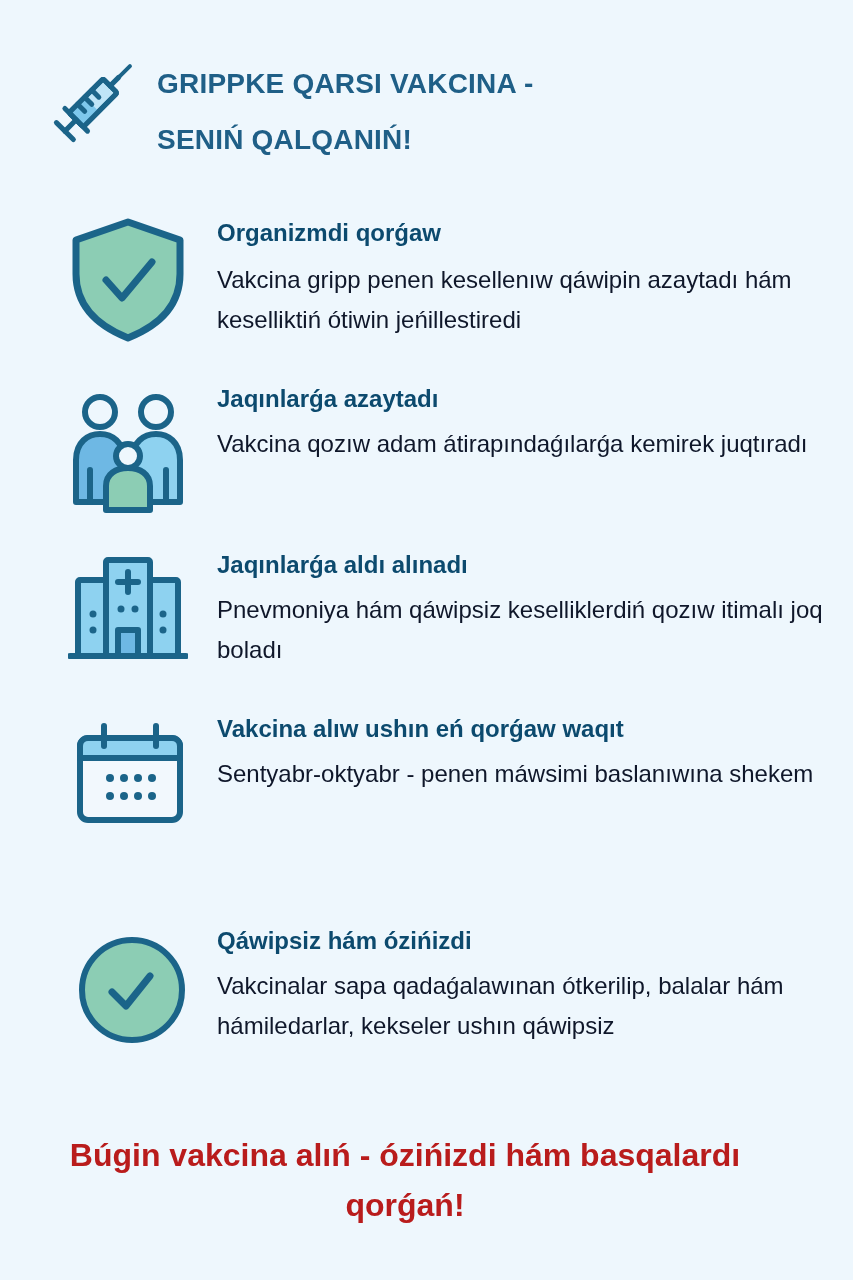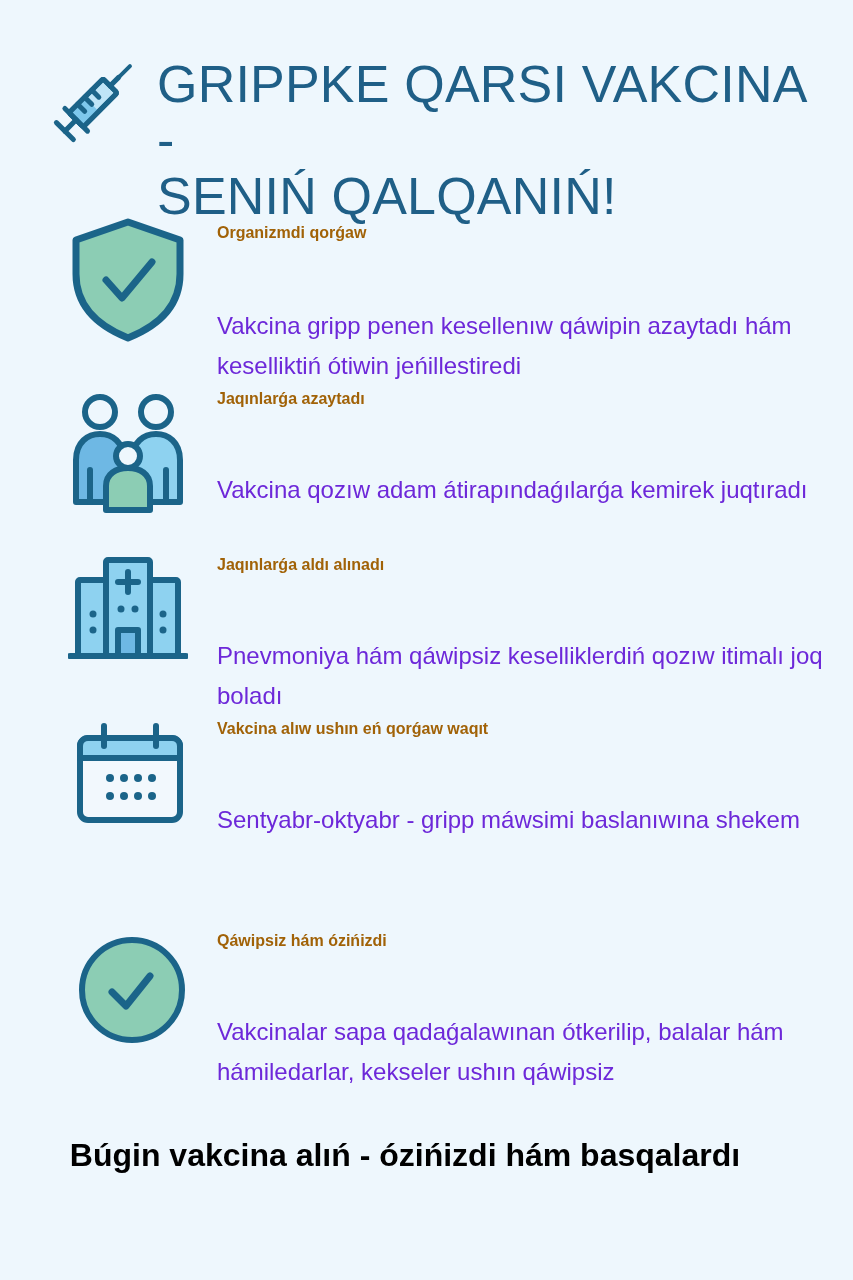--- a/index.html
+++ b/index.html
@@ -12,42 +12,42 @@
   }
   .header {
     position: absolute; left: 44px; top: 48px;
     width: 780px; height: 130px;
   }
   .header .syringe {
     position: absolute; left: 0; top: 0; width: 104px; height: 104px;
   }
   .header .title {
     position: absolute; left: 113px; top: 8px;
-    font-size: 52px; font-weight: normal; line-height: 56px;
+    font-size: 28px; font-weight: bold; line-height: 56px;
     color: #1F5F87; letter-spacing: 0.2px;
     white-space: pre-line;
   }
   .item {
     position: absolute; left: 0; width: 853px;
   }
   .item .icon {
     position: absolute; left: 68px; top: 0; width: 120px; height: 124px;
   }
   .item .heading {
     position: absolute; left: 217px; top: 0;
-    font-size: 16px; font-weight: bold; color: #a16207; line-height: 30px;
+    font-size: 24px; font-weight: bold; color: #0c4a6e; line-height: 30px;
   }
   .item .body {
     position: absolute; left: 217px; top: 40px; width: 630px;
-    font-size: 24px; color: #6d28d9; line-height: 40px; margin-top: 46px;
+    font-size: 24px; color: #0f172a; line-height: 40px;
   }
   .footer {
     position: absolute; left: 0; top: 1130px; width: 810px;
     text-align: center;
-    font-size: 32px; font-weight: bold; color: #000000; line-height: 50px;
+    font-size: 32px; font-weight: bold; color: #b91c1c; line-height: 50px;
   }
   .footer span { display: block; }
 </style>
 </head>
 <body>
 
 <div class="header">
   <svg class="syringe" viewBox="0 0 104 104">
     <g transform="rotate(-45 52 52)" stroke="#1B6489" stroke-width="5" stroke-linejoin="round" stroke-linecap="round">
       <rect x="24" y="42" width="48" height="20" rx="2" fill="#BFE5F7"></rect>
@@ -131,27 +131,28 @@
         <circle cx="56" cy="58" r="4"></circle>
         <circle cx="70" cy="58" r="4"></circle>
         <circle cx="84" cy="58" r="4"></circle>
       <circle cx="42" cy="76" r="4"></circle>
         <circle cx="56" cy="76" r="4"></circle>
         <circle cx="70" cy="76" r="4"></circle>
         <circle cx="84" cy="76" r="4"></circle>
     </g>
   </svg>
   <div class="heading">Vakcina alıw ushın eń qorǵaw waqıt</div>
-  <div class="body">Sentyabr-oktyabr - gripp máwsimi baslanıwına shekem</div>
+  <div class="body">Sentyabr-oktyabr - penen máwsimi baslanıwına shekem</div>
 </div>
 
 <div class="item" style="top:926px;">
   <svg class="icon" viewBox="0 0 120 124" style="top:8px;">
     <circle cx="64" cy="56" r="50" fill="#8CCDB4" stroke="#1B6489" stroke-width="6"></circle>
     <polyline points="44,58 58,72 82,42" fill="none" stroke="#1B6489" stroke-width="7" stroke-linecap="round" stroke-linejoin="round"></polyline>
   </svg>
   <div class="heading">Qáwipsiz hám ózińizdi</div>
   <div class="body">Vakcinalar sapa qadaǵalawınan ótkerilip, balalar hám hámiledarlar, kekseler ushın qáwipsiz</div>
 </div>
 
 <div class="footer">
   <span>Búgin vakcina alıń - ózińizdi hám basqalardı</span>
+  <span>qorǵań!</span>
 </div>
 
 </body></html>

